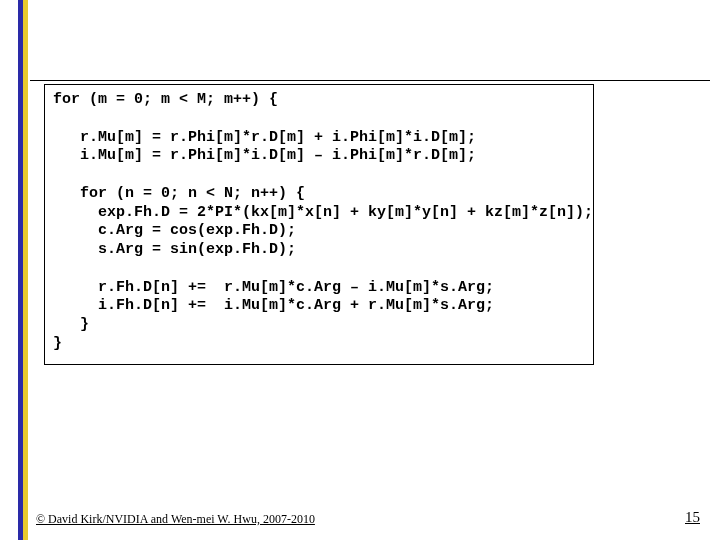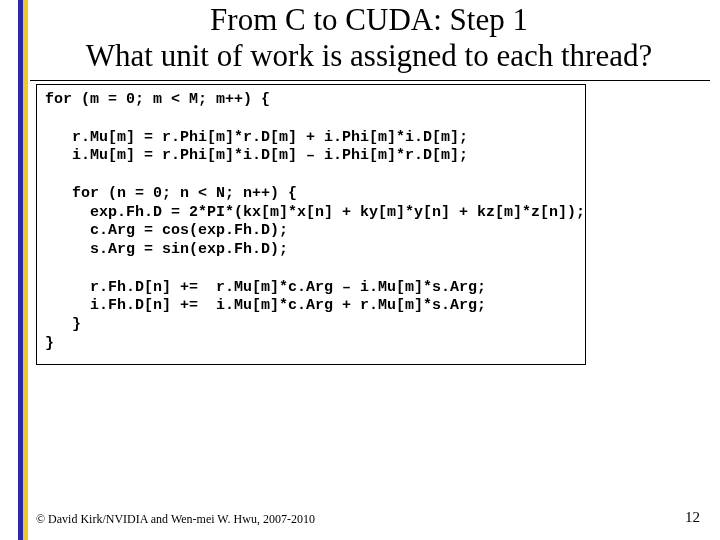--- a/index.html
+++ b/index.html
@@ -49,21 +49,21 @@
     position: absolute;
     left: 30px;
     right: 10px;
     top: 80px;
     height: 0;
     border-top: 1.5px solid #000;
   }
 
   .code-box {
     position: absolute;
-    left: 36px;
+    left: 44px;
     top: 84px;
     width: 550px;
     box-sizing: border-box;
     border: 1.5px solid #000;
     padding: 6px 8px 10px 8px;
     font-family: "Courier New", Courier, monospace;
     font-size: 15px;
     line-height: 1.25;
     white-space: pre;
     font-weight: bold;
@@ -73,43 +73,40 @@
 
   .footer {
     position: absolute;
     left: 36px;
     bottom: 14px;
     right: 20px;
     display: flex;
     justify-content: space-between;
     align-items: flex-end;
     font-family: "Times New Roman", Times, serif;
+    text-decoration: underline;
   }
   .footer .credit {
     font-size: 12px;
     line-height: 1.2;
   }
   .footer .pagenum {
     font-size: 15px;
   }
 </style>
 </head>
 <body>
 
 <div class="slide">
 
   <div class="accent-bar">
     <div class="stripe blue"></div>
     <div class="stripe yellow"></div>
   </div>
 
-  <div class="title">
-    <span class="line">From C to CUDA: Step 1</span>
-    <span class="line">What unit of work is assigned to each thread?</span>
-  </div>
 
   <div class="title-rule"></div>
 
   <div class="code-box"><span class="plain">for (m = 0; m &lt; M; m++) {</span>
 <span class="plain"></span>
 <span class="plain">   r.Mu[m] = r.Phi[m]*r.D[m] + i.Phi[m]*i.D[m];</span>
 <span class="plain">   i.Mu[m] = r.Phi[m]*i.D[m] – i.Phi[m]*r.D[m];</span>
 <span class="plain"></span>
 <span class="plain">   for (n = 0; n &lt; N; n++) {</span>
 <span class="plain">     exp.Fh.D = 2*PI*(kx[m]*x[n] + ky[m]*y[n] + kz[m]*z[n]);</span>
@@ -118,16 +115,16 @@
 <span class="plain"></span>
 <span class="plain">     r.Fh.D[n] +=  r.Mu[m]*c.Arg – i.Mu[m]*s.Arg;</span>
 <span class="plain">     i.Fh.D[n] +=  i.Mu[m]*c.Arg + r.Mu[m]*s.Arg;</span>
 <span class="plain">   }</span>
 <span class="plain">}</span></div>
 
   <div class="footer">
     <div class="credit">
       <div>© David Kirk/NVIDIA and Wen-mei W. Hwu, 2007-2010</div>
     </div>
-    <div class="pagenum">12</div>
+    <div class="pagenum">15</div>
   </div>
 
 </div>
 
 </body></html>

